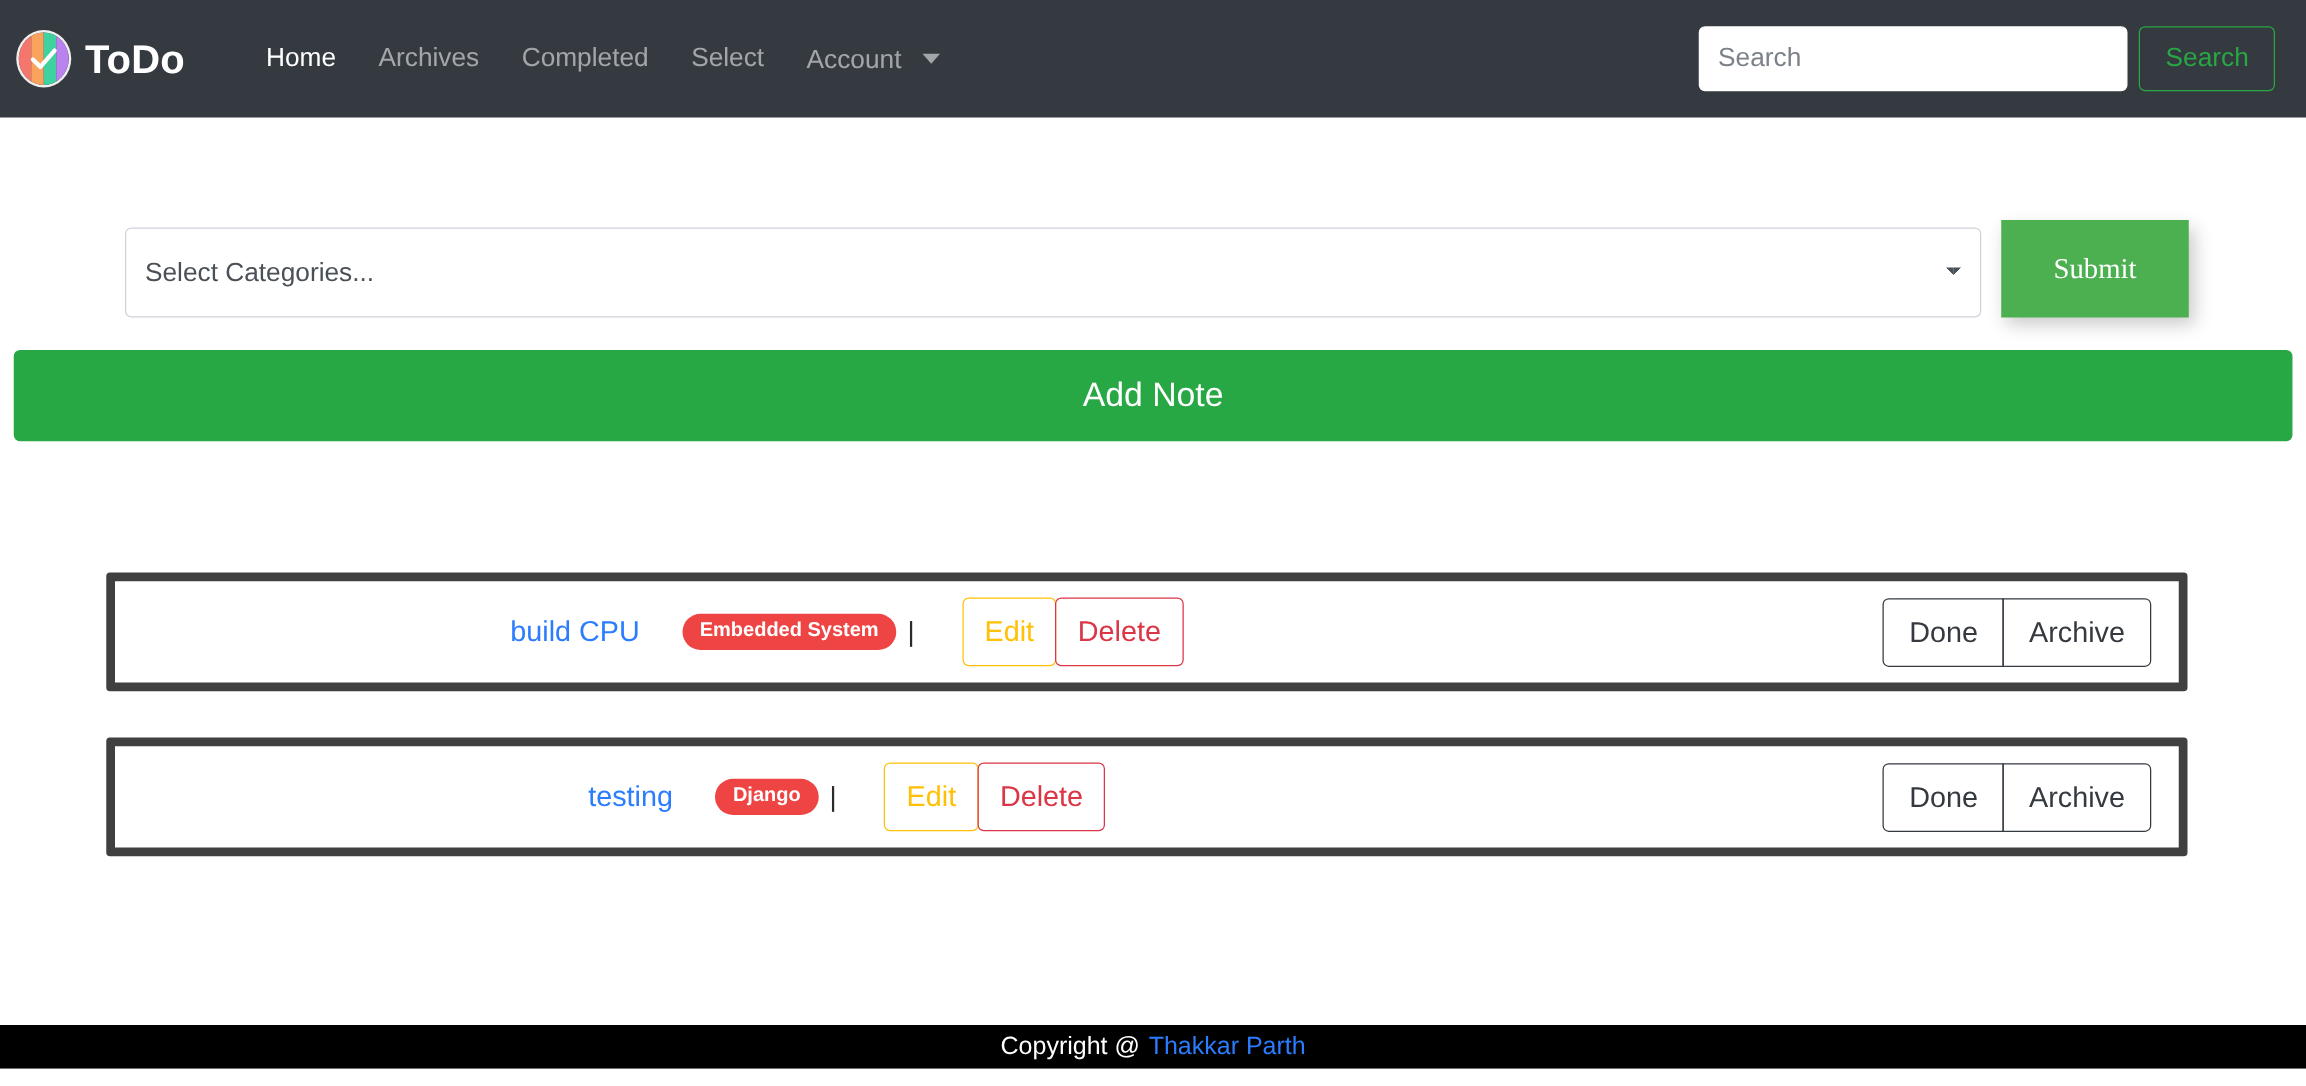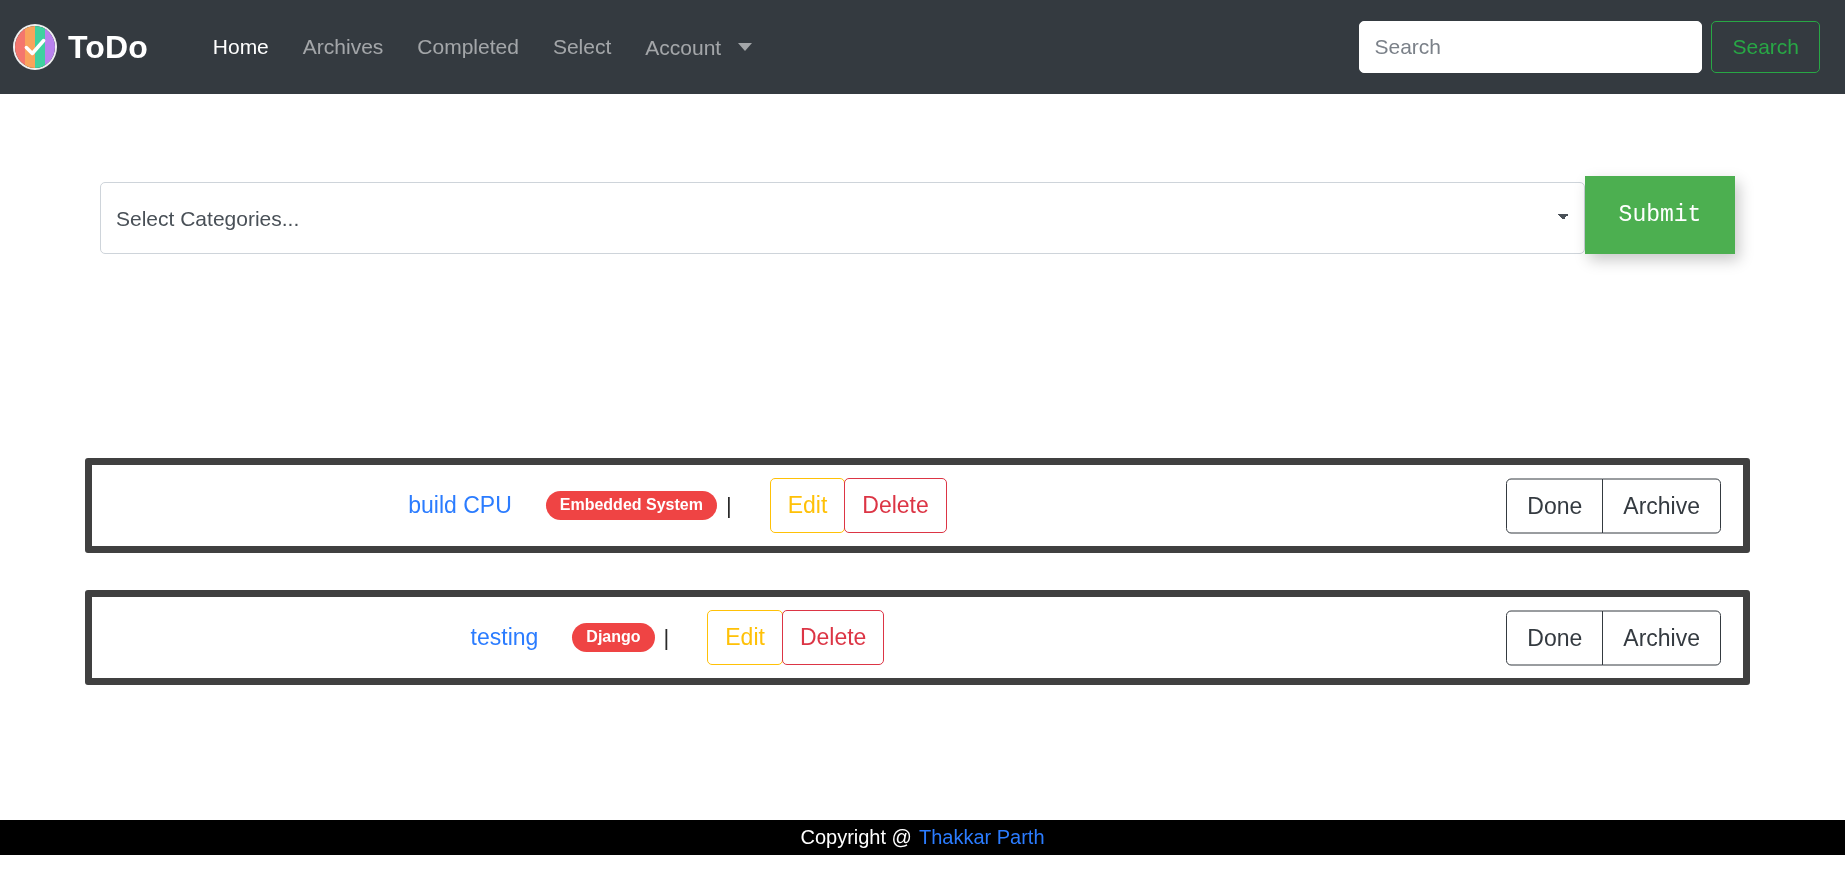--- a/index.html
+++ b/index.html
@@ -167,28 +167,29 @@
     background-image:
       linear-gradient(45deg, transparent 50%, #495057 50%),
       linear-gradient(135deg, #495057 50%, transparent 50%);
     background-position:
       calc(100% - 21px) calc(50% - 1px),
       calc(100% - 15px) calc(50% - 1px);
     background-size: 6px 6px, 6px 6px;
     background-repeat: no-repeat;
   }
   .submit-btn {
+    margin-left: 16px;
     width: 150px;
     height: 78px;
     background: #4caf50;
     color: #ffffff;
     border: none;
     border-radius: 0;
     font-size: 23px;
-    font-family: Liberation Mono, monospace;
+    font-family: Liberation Serif, serif;
     cursor: pointer;
     box-shadow: 4px 6px 14px rgba(0,0,0,0.22);
   }
 
   
   .add-note-btn {
     position: absolute;
     top: 280px;
     left: 11px;
     width: 1823px;
@@ -374,20 +375,21 @@
     </form>
   </nav>
 
   <div class="filter-row">
     <select class="category-select">
       <option>Select Categories...</option>
     </select>
     <button class="submit-btn" type="button">Submit</button>
   </div>
 
+  <button class="add-note-btn" type="button">Add Note</button>
 
   <div class="todo-list">
 
     <div class="todo-card">
       <div class="todo-main">
         <a class="todo-title">build CPU</a>
         <span class="badge">Embedded System</span>
         <span class="sep">|</span>
         <button class="btn-edit" type="button">Edit</button>
         <button class="btn-delete" type="button">Delete</button>

